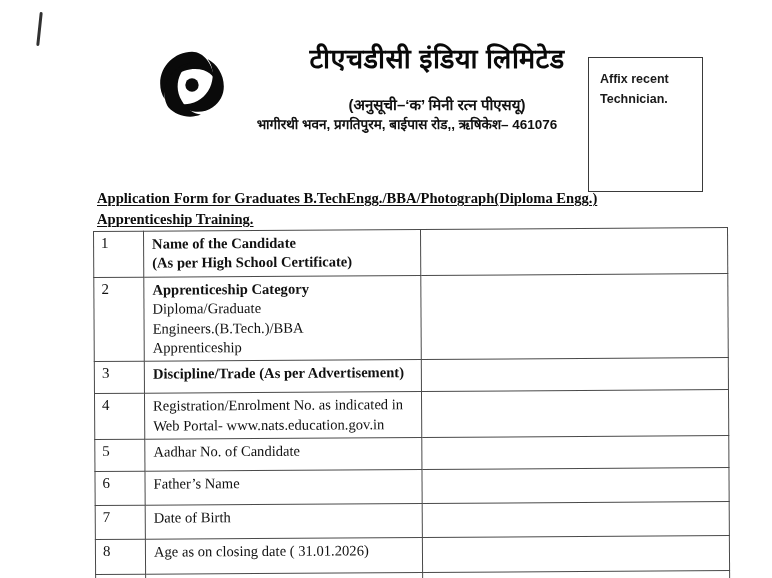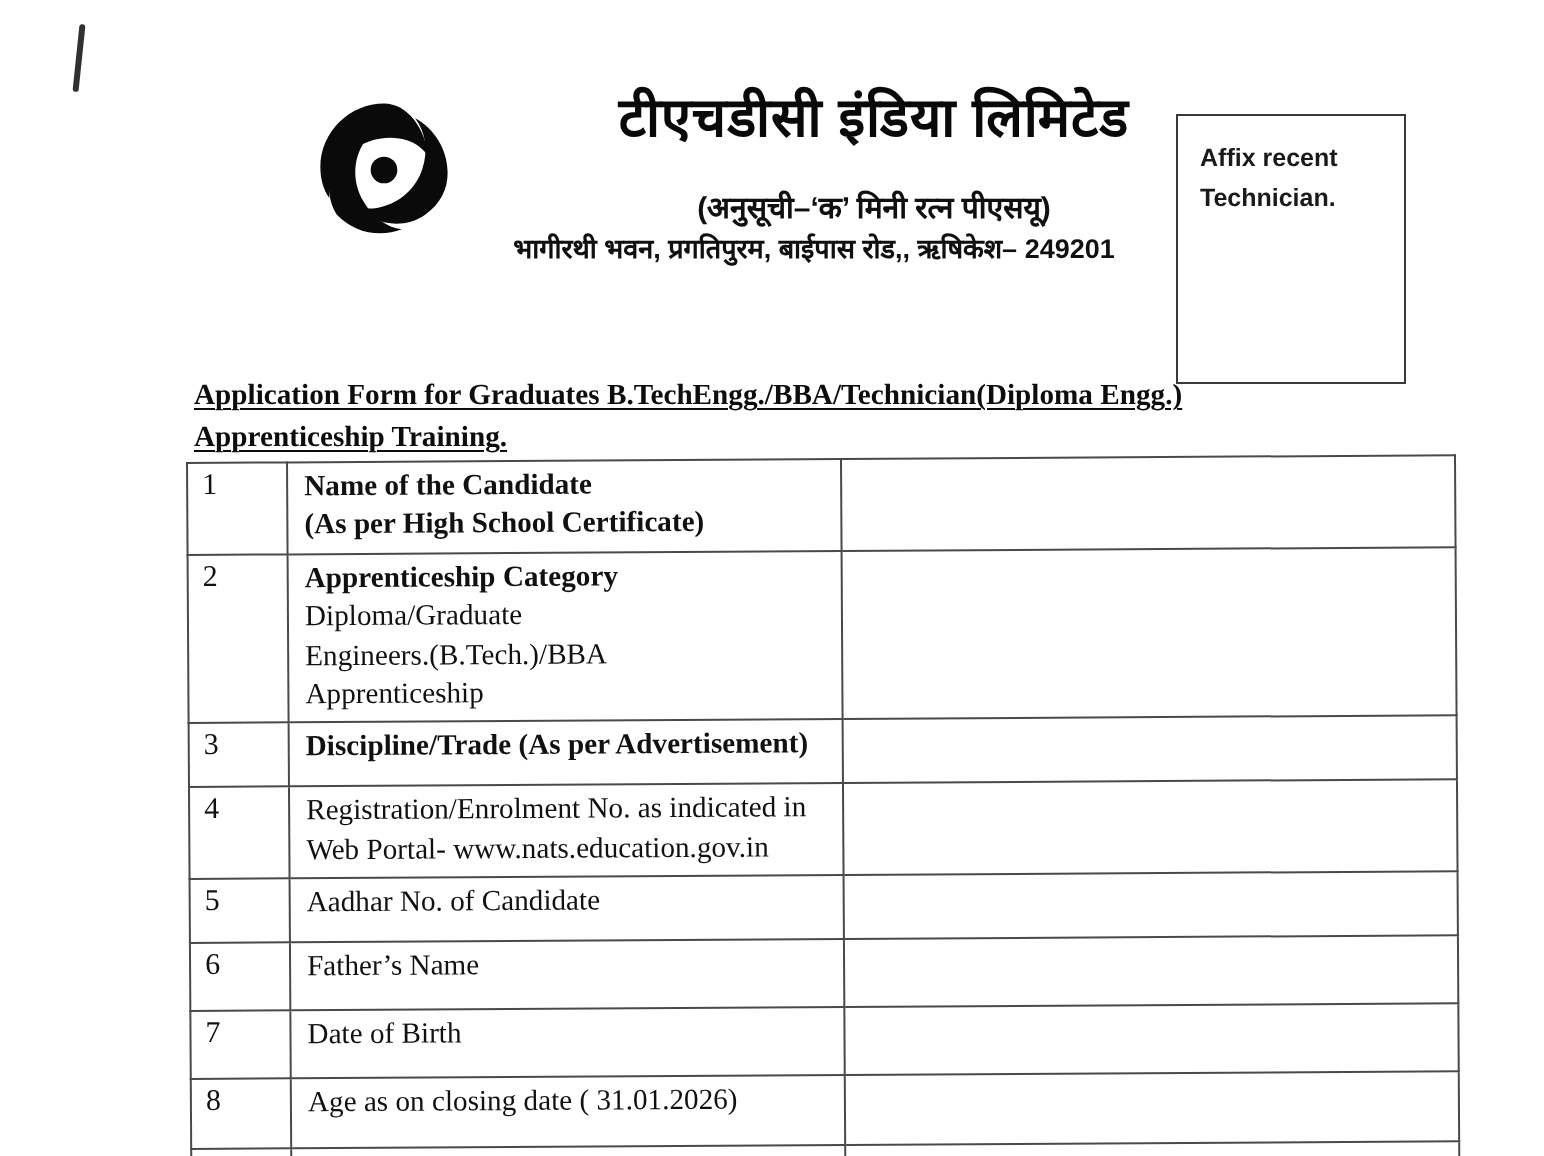--- a/index.html
+++ b/index.html
@@ -174,31 +174,31 @@
         <path d="M93 52 C93 36 84 22 71 15 C78 24 80 37 76 49 C72 62 61 72 48 75 C41 77 35 76 30 74 C44 88 64 90 78 80 C88 73 93 63 93 52 Z"></path>
         <path d="M18 80 C29 92 47 96 62 90 C52 89 42 82 36 71 C29 59 29 45 35 34 C38 28 42 23 47 20 C29 24 15 39 13 57 C12 65 14 74 18 80 Z"></path>
         <circle cx="50" cy="50" r="9"></circle>
       </g>
     </svg>
   </div>
 
   <div id="org-lines">
     <div id="org-name">टीएचडीसी इंडिया लिमिटेड</div>
     <div id="org-sub">(अनुसूची–‘क’ मिनी रत्न पीएसयू)</div>
-    <div id="org-address">भागीरथी भवन, प्रगतिपुरम, बाईपास रोड,, ऋषिकेश– 249201</div>
+    <div id="org-address">भागीरथी भवन, प्रगतिपुरम, बाईपास रोड,, ऋषिकेश– 461076</div>
   </div>
 </div>
 
 <div id="photo-box">
   <div class="pline">Affix recent</div>
   <div class="pline">Technician.</div>
 </div>
 
 <div id="form-title">
-  <span class="tline">Application Form for Graduates B.TechEngg./BBA/Technician(Diploma Engg.)</span>
+  <span class="tline">Application Form for Graduates B.TechEngg./BBA/Photograph(Diploma Engg.)</span>
   <span class="tline tl2">Apprenticeship Training.</span>
 </div>
 
 <table id="form-table">
   <tbody>
       <tr style="height: 40px;">
         <td class="col-no">1</td>
         <td class="col-label">
           <span class="lbl-line lbl-bold">Name of the Candidate</span>
           <span class="lbl-line lbl-bold">(As per High School Certificate)</span>

